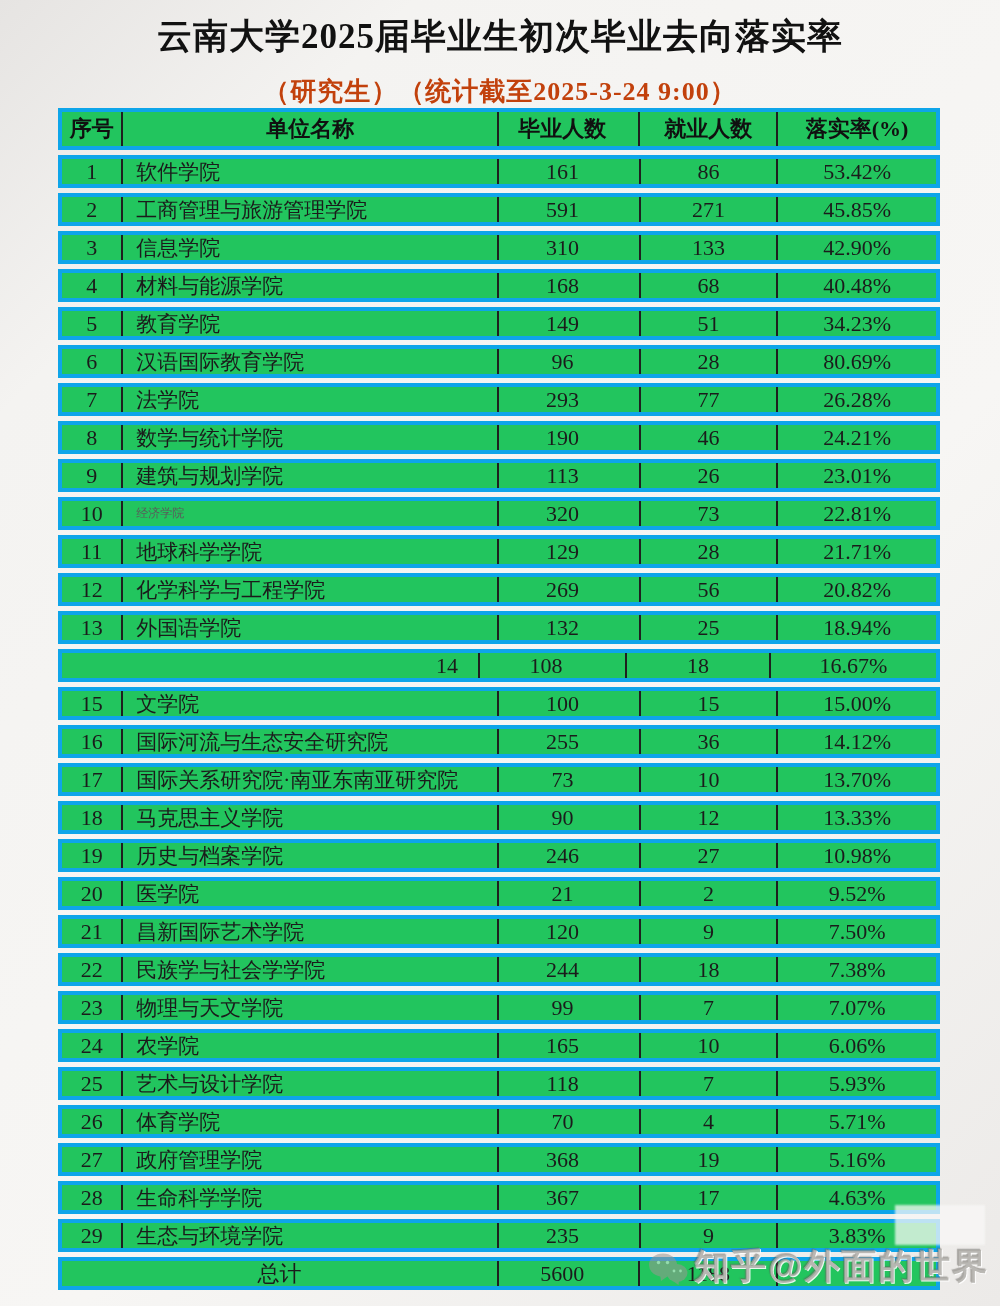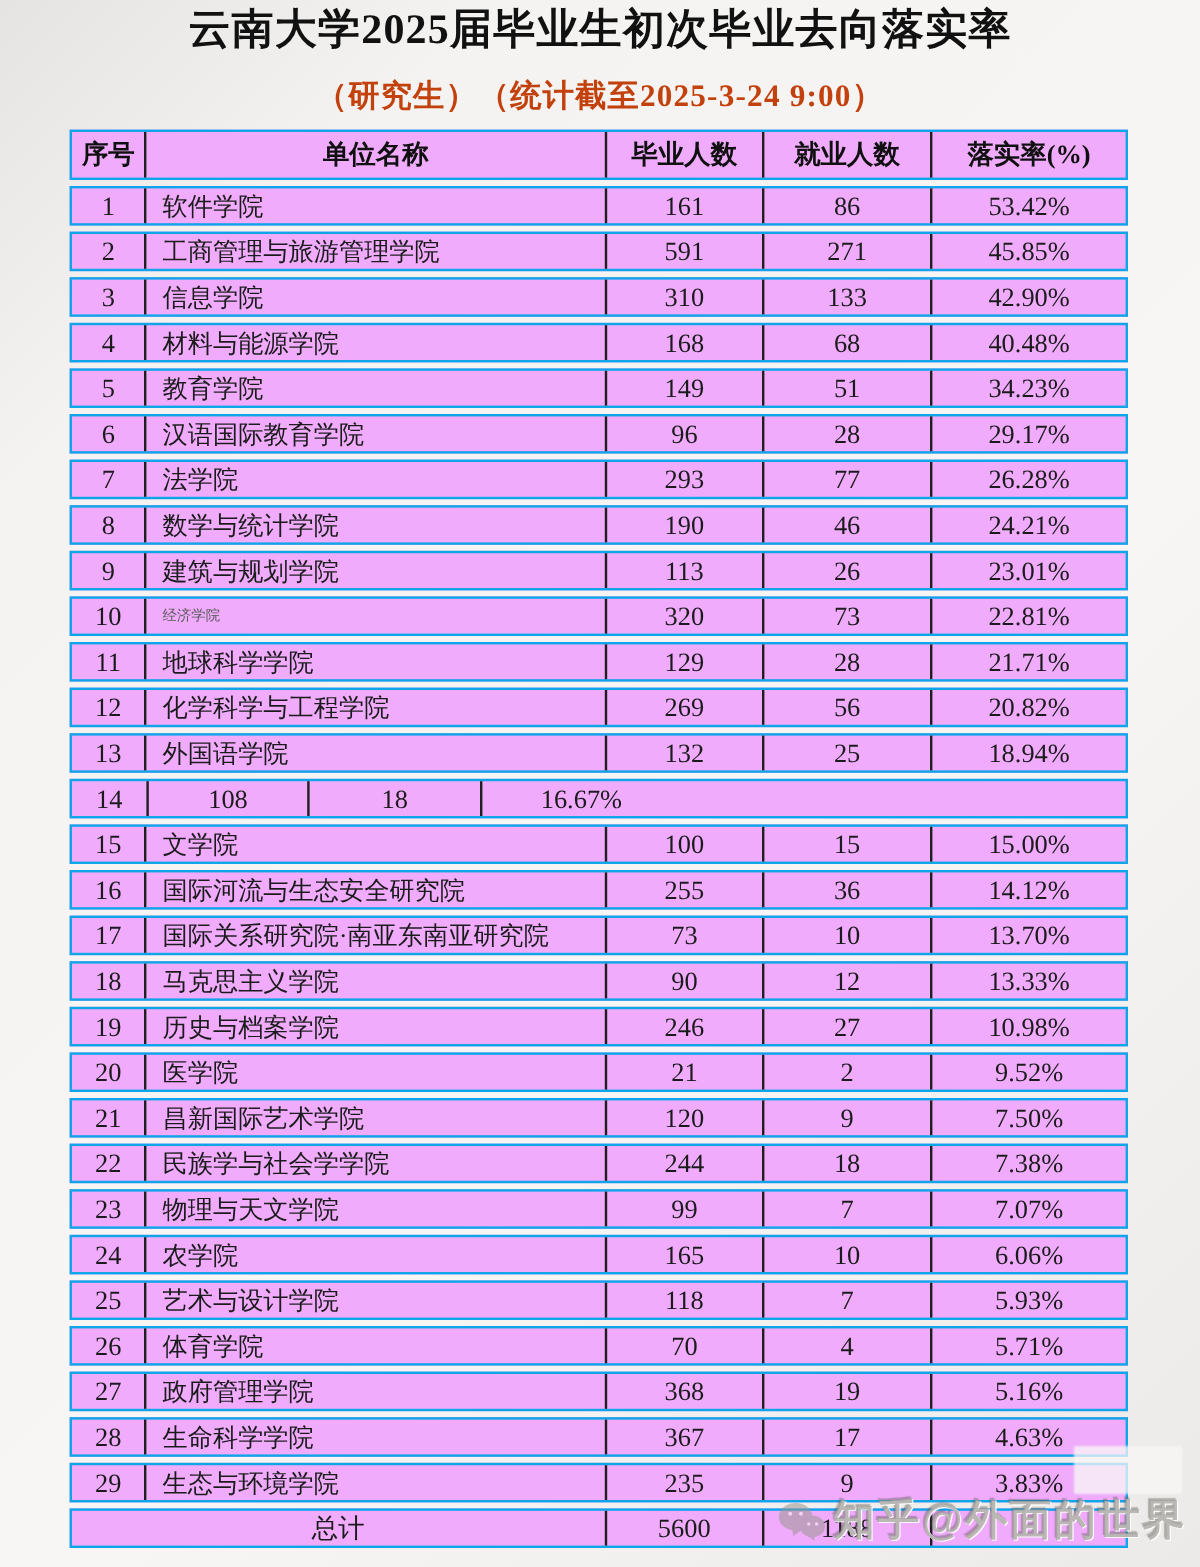--- a/index.html
+++ b/index.html
@@ -4,54 +4,55 @@
 <style>
   html,body{margin:0;padding:0;}
   body{
     width:1000px;height:1306px;
     background:linear-gradient(135deg,#e6e4e2 0%,#f4f3f1 18%,#f7f6f4 60%,#eceae8 100%);
     font-family:"Liberation Serif","DejaVu Serif",serif;
     color:#1b1b1b;
     position:relative;
     overflow:hidden;
   }
-  .titles{padding-top:4px;text-align:center;}
+  .titles{padding-top:16px;text-align:center;}
   .title{
     font-size:35px;font-weight:bold;letter-spacing:1px;
     color:#111;line-height:1.2;
     font-family:"Liberation Serif","DejaVu Serif",serif;
   }
   .subtitle{
     font-size:26px;font-weight:bold;color:#c2410c;
     margin-top:16px;letter-spacing:1px;
   }
   .table{
     position:absolute;left:58px;top:108px;width:882px;
   }
   .trow{
     display:flex;
-    border:2px solid #0ea5e9;
-    background:#f0abfc;
+    border:4px solid #0ea5e9;
+    background:#22c55e;
     height:33px;
     margin-bottom:5px;
     box-sizing:border-box;
     align-items:stretch;
+    justify-content:flex-end;
   }
   .trow.header{height:42px;}
   .cell{
     display:flex;align-items:center;justify-content:center;
     box-sizing:border-box;
     font-size:21px;
     overflow:hidden;white-space:nowrap;
   }
   .cell + .cell{border-left:2px solid #1f1f1f;}
   .c-no{width:62px;}
   .c-name{width:393px;justify-content:flex-start;padding-left:13px;}
   .c-grad{width:134px;font-family:Liberation Mono, monospace;}
-  .c-emp{width:144px;}
+  .c-emp{width:144px;margin-left:13px;}
   .c-rate{width:167px;}
   .header .cell{
     font-weight:bold;font-size:22px;justify-content:center;padding-left:0;
     color:#101010;
   }
   .num{font-family:"Liberation Serif","DejaVu Serif",serif;font-size:22px;}
   
   #rows .trow:nth-child(10) .c-name{font-size:12px;color:#5a5a5a;}
   .total-row .c-label{
     width:455px;justify-content:center;font-size:22px;
@@ -130,21 +131,21 @@
         <div class="cell c-name">教育学院</div>
         <div class="cell c-grad num">149</div>
         <div class="cell c-emp num">51</div>
         <div class="cell c-rate num">34.23%</div>
       </div>
       <div class="trow">
         <div class="cell c-no num">6</div>
         <div class="cell c-name">汉语国际教育学院</div>
         <div class="cell c-grad num">96</div>
         <div class="cell c-emp num">28</div>
-        <div class="cell c-rate num">29.17%</div>
+        <div class="cell c-rate num">80.69%</div>
       </div>
       <div class="trow">
         <div class="cell c-no num">7</div>
         <div class="cell c-name">法学院</div>
         <div class="cell c-grad num">293</div>
         <div class="cell c-emp num">77</div>
         <div class="cell c-rate num">26.28%</div>
       </div>
       <div class="trow">
         <div class="cell c-no num">8</div>

